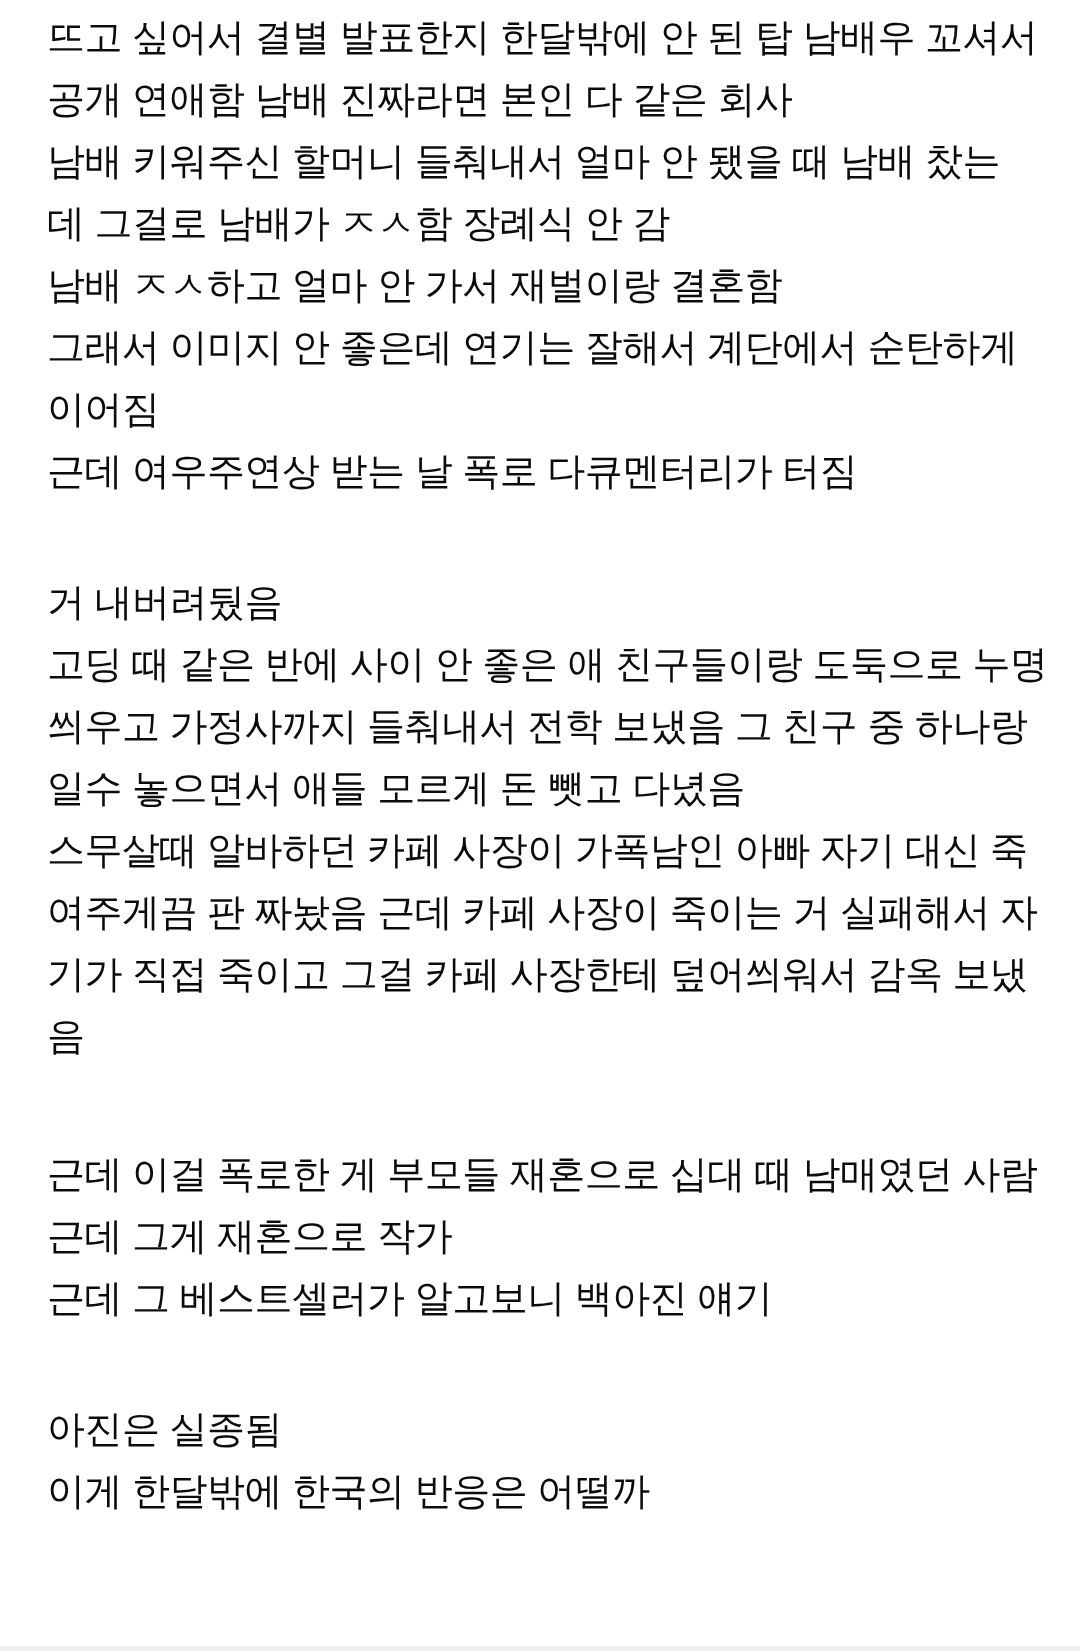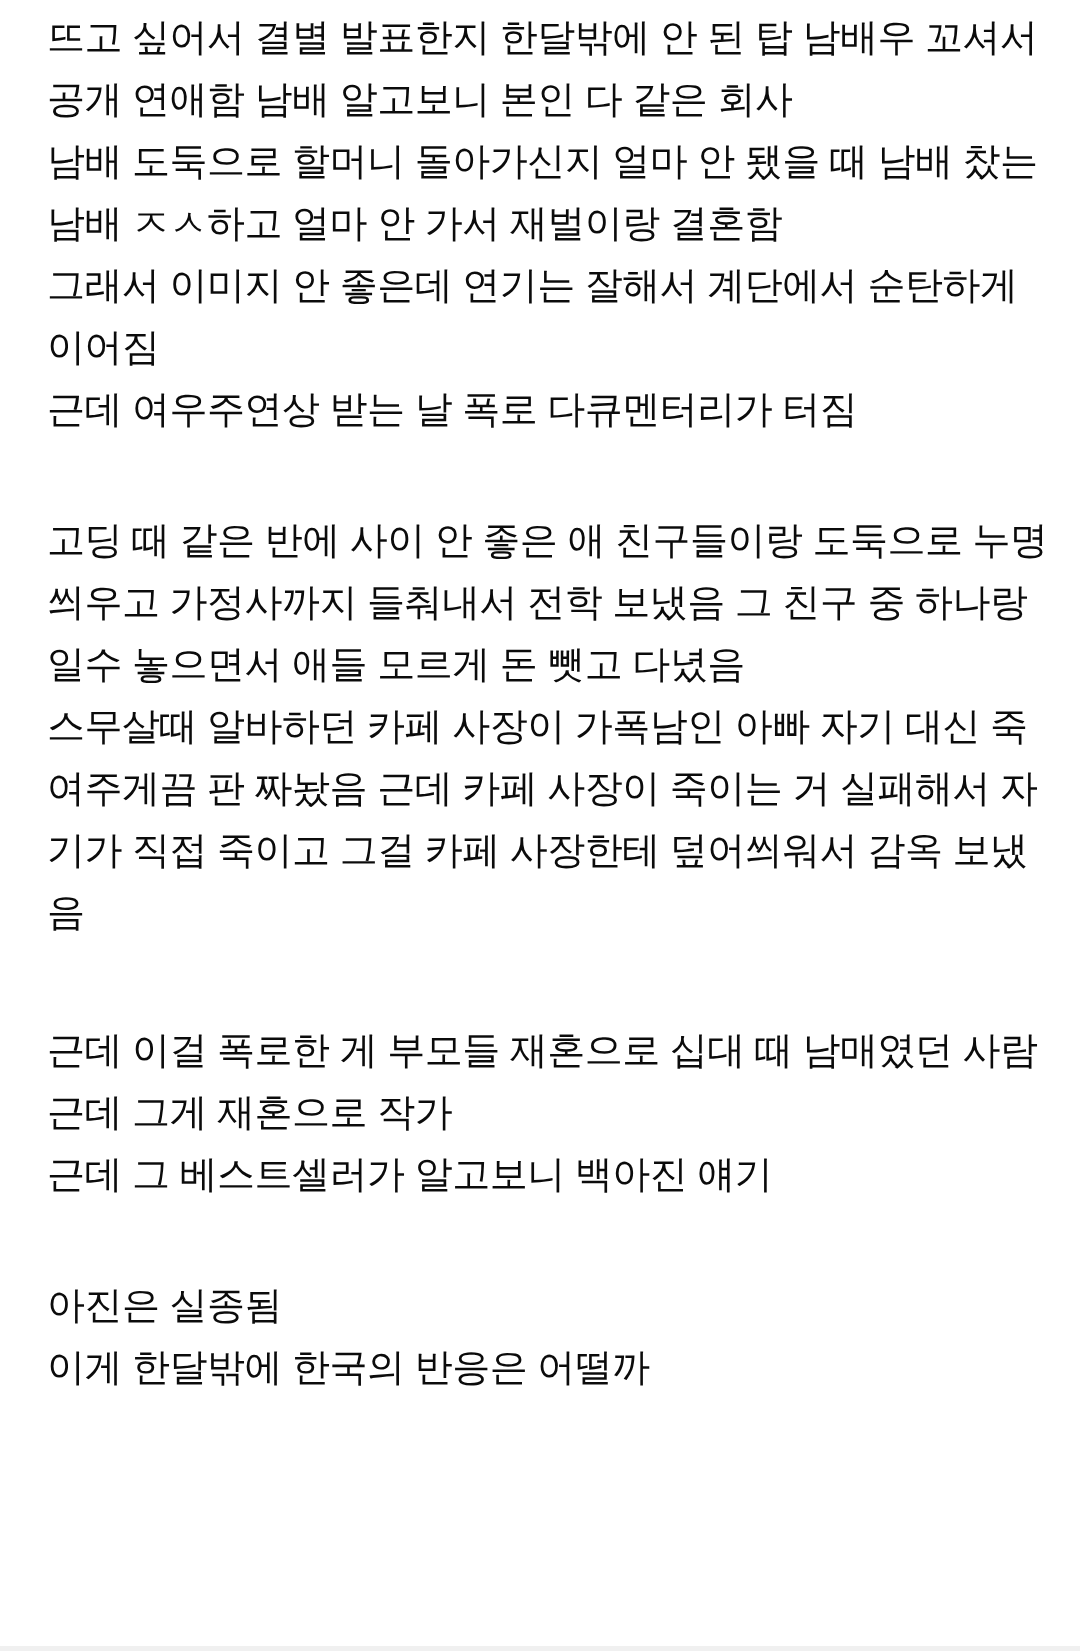--- a/index.html
+++ b/index.html
@@ -40,28 +40,30 @@
     height: 5px;
     background: #f0f0f0;
   }
 </style>
 </head>
 <body>
 
 <div class="post-body">
     <div class="paragraph">
       <div class="line">뜨고 싶어서 결별 발표한지 한달밖에 안 된 탑 남배우 꼬셔서</div>
-      <div class="line">공개 연애함 남배 알고보니 본인 다 같은 회사</div>
-      <div class="line">남배 도둑으로 할머니 돌아가신지 얼마 안 됐을 때 남배 찼는</div>
+      <div class="line">공개 연애함 남배 진짜라면 본인 다 같은 회사</div>
+      <div class="line">남배 키워주신 할머니 들춰내서 얼마 안 됐을 때 남배 찼는</div>
+      <div class="line">데 그걸로 남배가 ㅈㅅ함 장례식 안 감</div>
       <div class="line">남배 ㅈㅅ하고 얼마 안 가서 재벌이랑 결혼함</div>
       <div class="line">그래서 이미지 안 좋은데 연기는 잘해서 계단에서 순탄하게</div>
       <div class="line">이어짐</div>
       <div class="line">근데 여우주연상 받는 날 폭로 다큐멘터리가 터짐</div>
     </div>
     <div class="paragraph">
+      <div class="line">거 내버려뒀음</div>
       <div class="line">고딩 때 같은 반에 사이 안 좋은 애 친구들이랑 도둑으로 누명</div>
       <div class="line">씌우고 가정사까지 들춰내서 전학 보냈음 그 친구 중 하나랑</div>
       <div class="line">일수 놓으면서 애들 모르게 돈 뺏고 다녔음</div>
       <div class="line">스무살때 알바하던 카페 사장이 가폭남인 아빠 자기 대신 죽</div>
       <div class="line">여주게끔 판 짜놨음 근데 카페 사장이 죽이는 거 실패해서 자</div>
       <div class="line">기가 직접 죽이고 그걸 카페 사장한테 덮어씌워서 감옥 보냈</div>
       <div class="line">음</div>
     </div>
     <div class="paragraph">
       <div class="line">근데 이걸 폭로한 게 부모들 재혼으로 십대 때 남매였던 사람</div>

